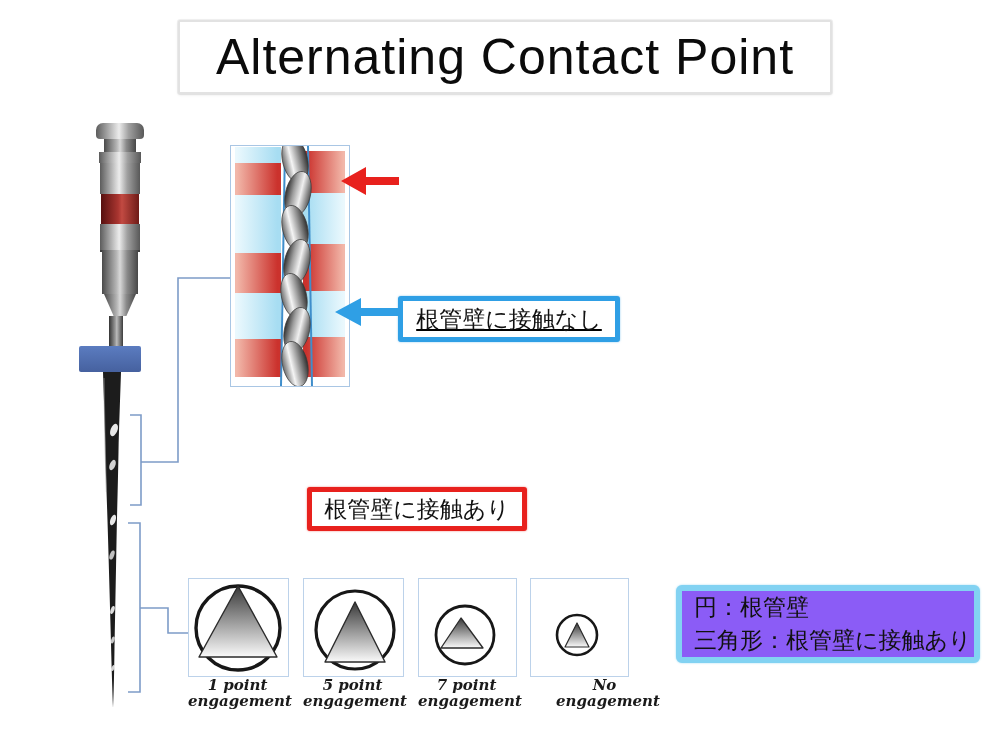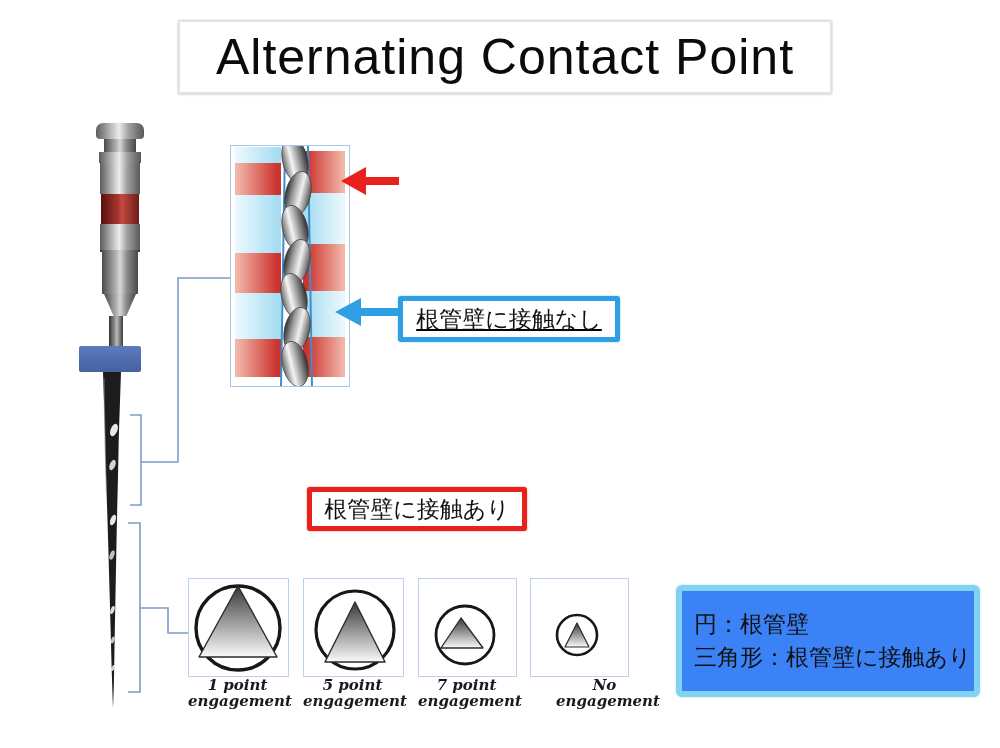--- a/index.html
+++ b/index.html
@@ -41,22 +41,22 @@
   .band.bluR{background:linear-gradient(to right,#a7ddf2 8%,#eaf8fd 96%);}
 
   
   .callout{background:#fff;display:flex;align-items:center;justify-content:center;border-radius:3px;}
   .callout span{font-size:23px;color:#111;white-space:nowrap;}
   #label-contact-yes{left:398px;top:161px;width:212px;height:36px;border:5px solid #e8211d;box-shadow:0 0 2px rgba(232,33,29,.6);}
   #label-contact-no{left:398px;top:296px;width:212px;height:36px;border:5px solid #2f9fe5;box-shadow:0 0 2px rgba(47,159,229,.6);text-decoration:underline;}
   #label-heading{left:307px;top:487px;width:210px;height:34px;border:5px solid #e8211d;box-shadow:0 0 2px rgba(232,33,29,.6);}
 
   
-  #legend-box{left:676px;top:585px;width:268px;height:66px;background:#3b82f6;border:6px solid #82d2f2;
-    border-radius:6px;box-shadow:0 0 2px rgba(130,210,242,.8);padding:17px 12px;}
+  #legend-box{left:676px;top:585px;width:268px;height:66px;background:#8b5cf6;border:6px solid #82d2f2;
+    border-radius:6px;box-shadow:0 0 2px rgba(130,210,242,.8);padding:0 12px;}
   #legend-box div{font-size:23px;color:#111;line-height:33px;white-space:nowrap;}
 
   
   .eng-box{position:absolute;top:578px;height:97px;background:#fff;border:1.5px solid #bcd2ea;}
   .eng-caption{position:absolute;top:677px;text-align:center;
     font-family:"DejaVu Serif","Liberation Serif",serif;font-style:italic;font-weight:bold;
     font-size:15px;line-height:16px;color:#1a1a1a;}
 </style>
 </head>
 <body>

